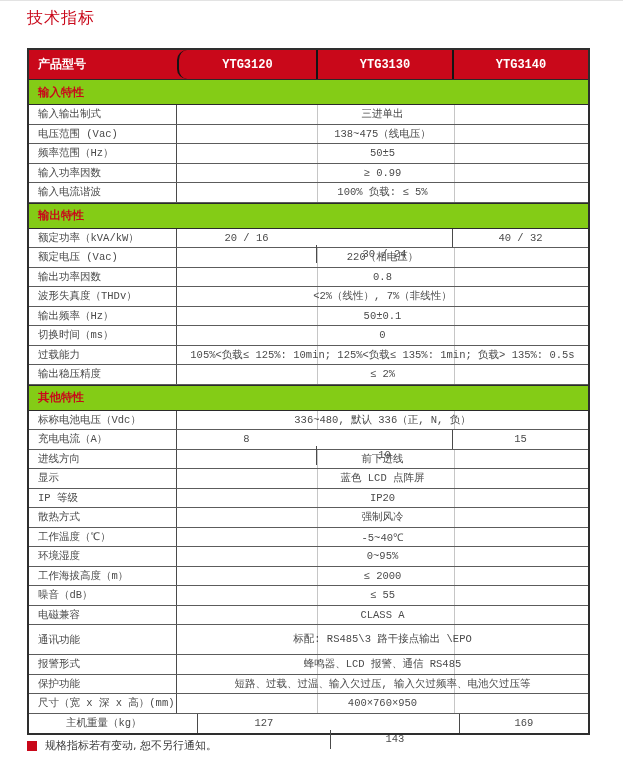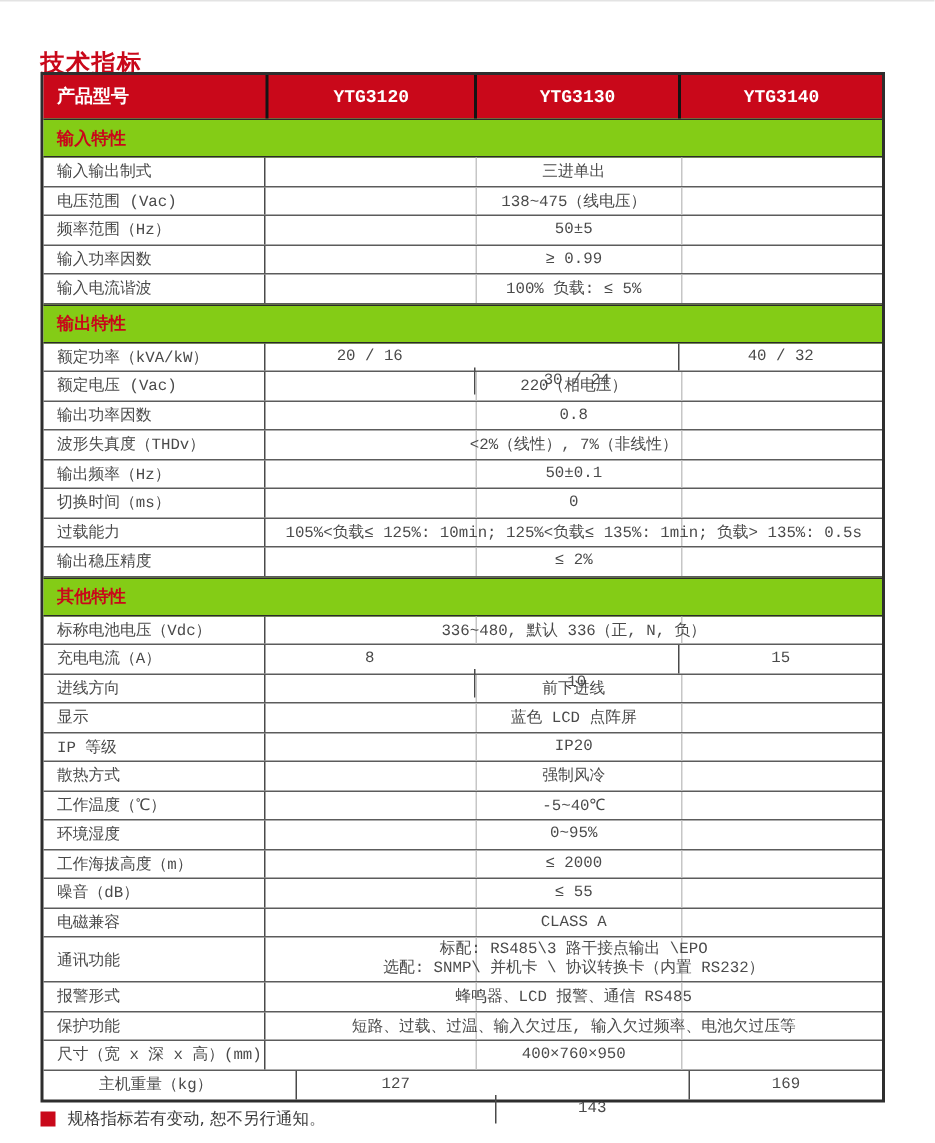--- a/index.html
+++ b/index.html
@@ -9,40 +9,39 @@
     background: #ffffff;
     position: relative;
     overflow: hidden;
   }
   .top-hairline {
     position: absolute; top: 0; left: 0; width: 623px; height: 1px;
     background: #e3e3e3;
   }
   .page-title {
     position: absolute; left: 27px; top: 8px;
-    font-size: 16px; font-weight: bold; color: #c9081a;
+    font-size: 16px; font-weight: normal; color: #c9081a;
     letter-spacing: 1px;
-    margin-top: 24px;
   }
   .spec-table {
     position: absolute; left: 27px; top: 48px; width: 563px;
     border: 2px solid #2e2e2e;
     background: #fff;
   }
   .tr { display: flex; width: 100%; font-family: Liberation Mono, monospace; }
   
   .thead { height: 29px; background: #c9081a; }
   .th {
     color: #ffffff; font-weight: bold; font-size: 12px;
     display: flex; align-items: center; justify-content: center;
     height: 100%;
   }
   .th.label-col { width: 149px; justify-content: flex-start; padding-left: 9px; }
   .th.vcol { width: 137px; border-left: 2px solid #141414; }
-  .th.vcol.c2 { width: 140px; }
+  .th.vcol.c2 { width: 140px; border-radius: 10px; }
   .th.vcol.c4 { width: 137px; }
   
   .section-row {
     height: 26px; background: #84cc16;
     border-top: 1px solid #2a2a2a; border-bottom: 1px solid #2a2a2a;
     display: flex; align-items: center;
   }
   .section-title {
     color: #c9081a; font-weight: bold; font-size: 11.5px; padding-left: 9px;
   }
@@ -201,21 +200,20 @@
         <div class="td value merged">≤ 55</div>
       </div>
       <div class="tr row">
         <div class="td label">电磁兼容</div>
         <div class="td value merged">CLASS A</div>
       </div>
       <div class="tr row tall">
         <div class="td label">通讯功能</div>
         <div class="td value merged multiline">
           <div class="line">标配: RS485\3 路干接点输出 \EPO</div>
-          <div class="line">选配: SNMP\ 并机卡 \ 协议转换卡（内置 RS232）</div>
         </div>
       </div>
       <div class="tr row">
         <div class="td label">报警形式</div>
         <div class="td value merged">蜂鸣器、LCD 报警、通信 RS485</div>
       </div>
       <div class="tr row">
         <div class="td label">保护功能</div>
         <div class="td value merged">短路、过载、过温、输入欠过压, 输入欠过频率、电池欠过压等</div>
       </div>

